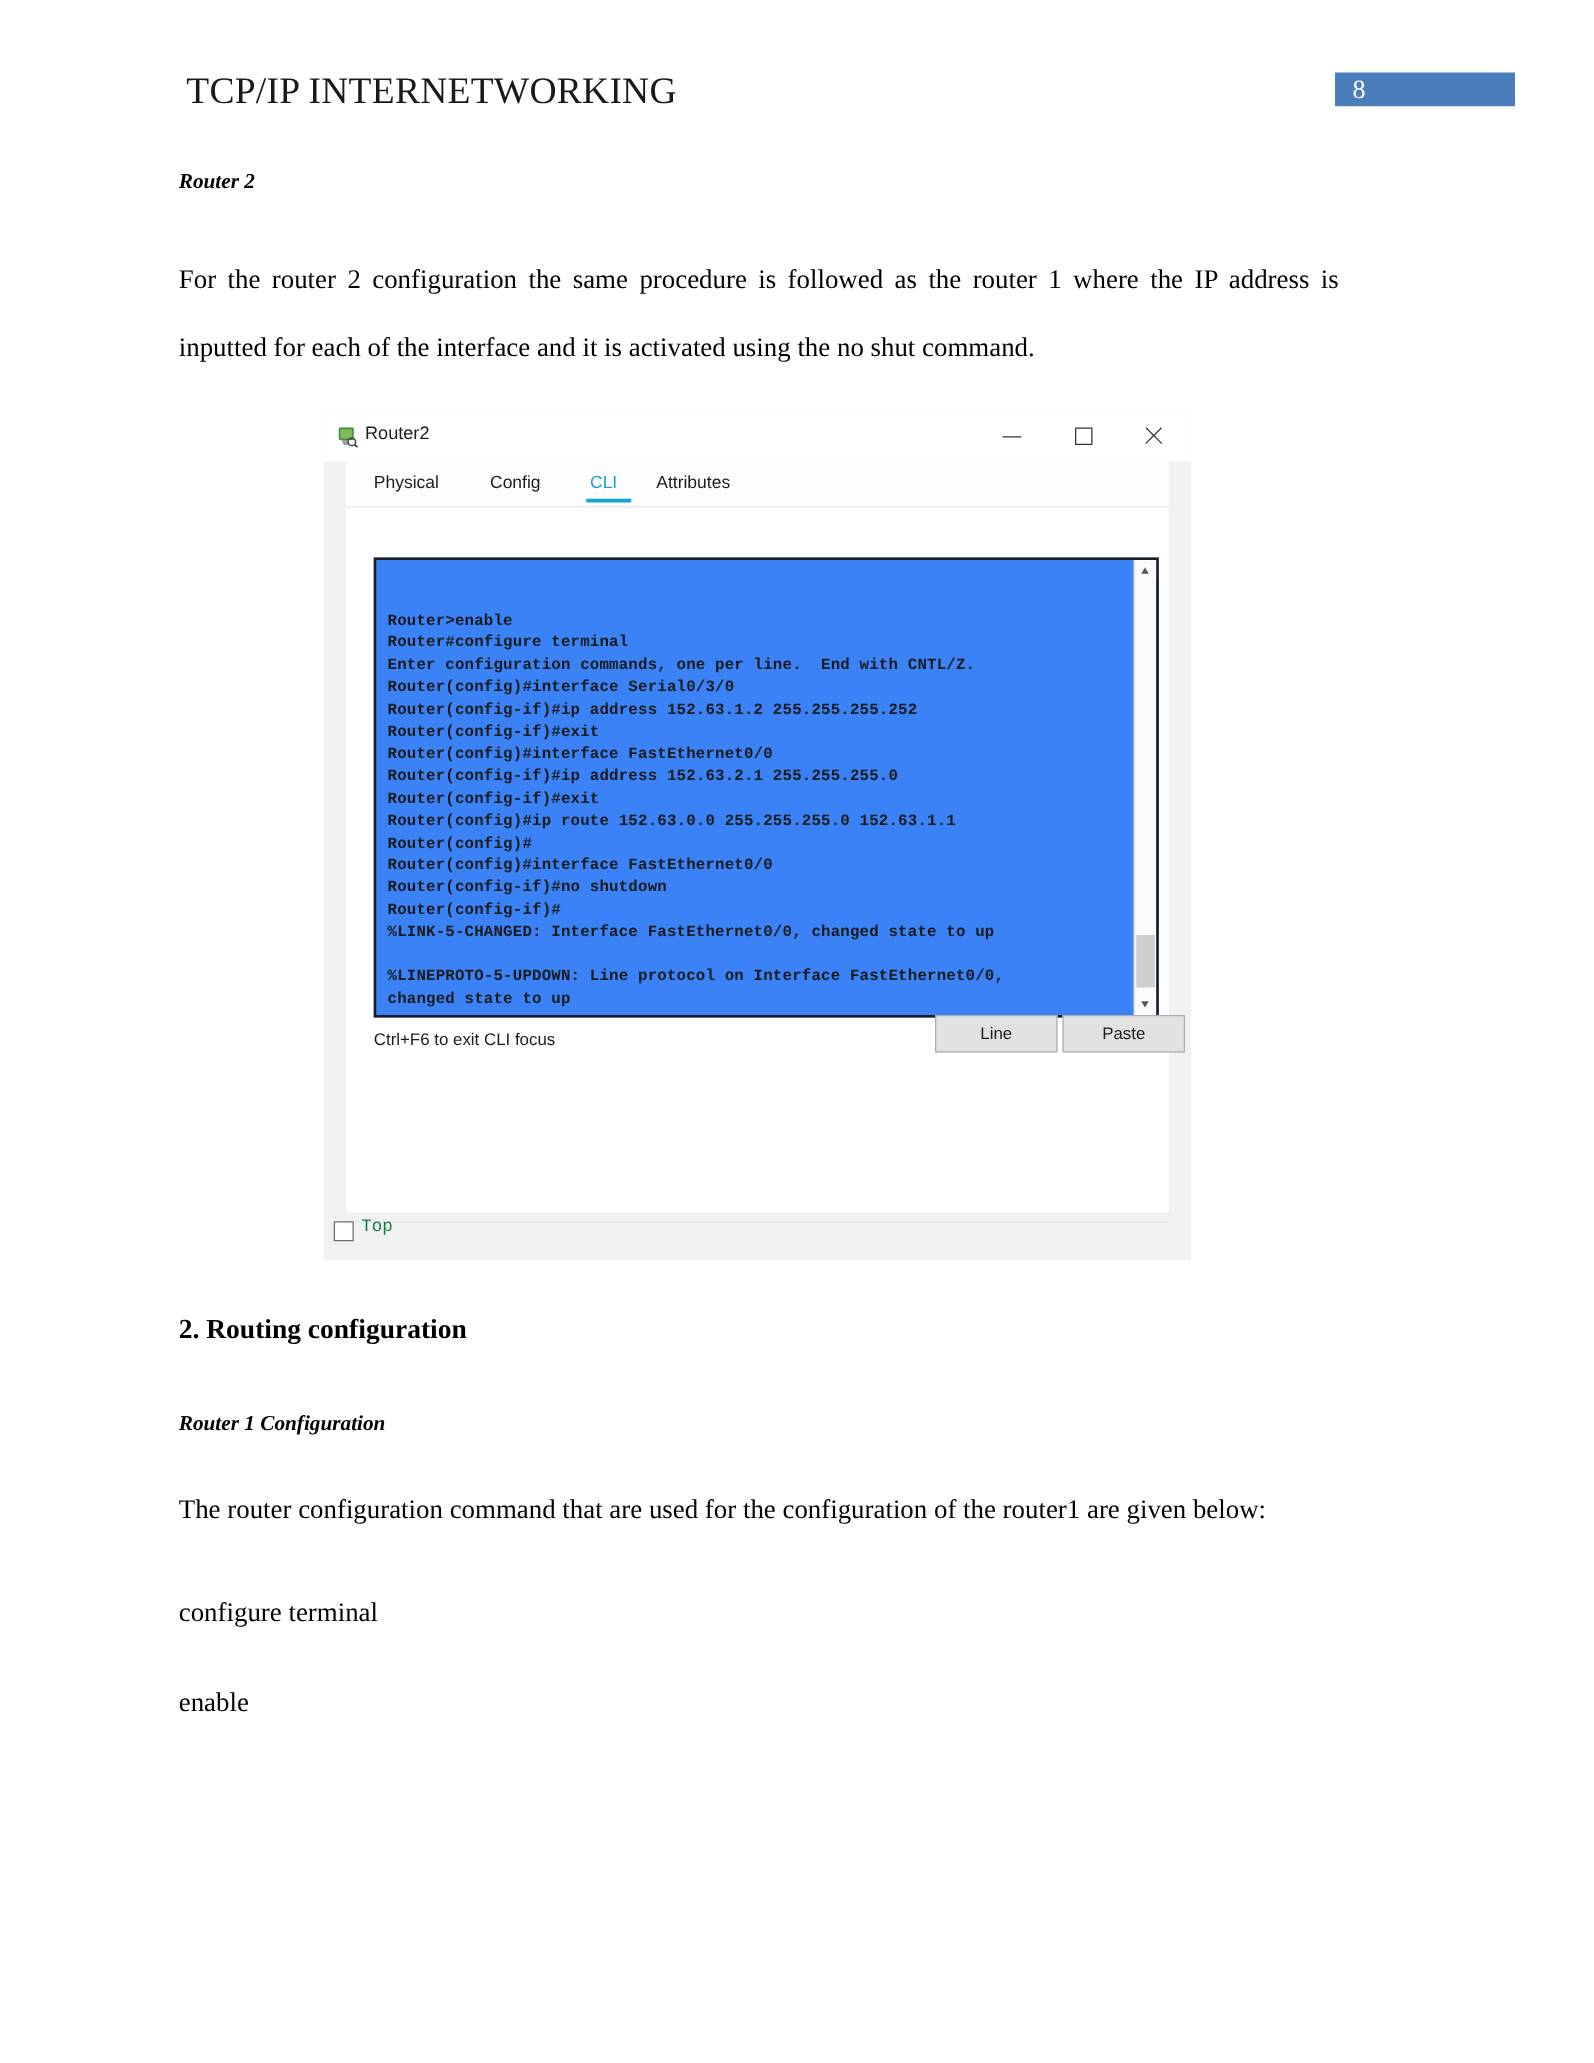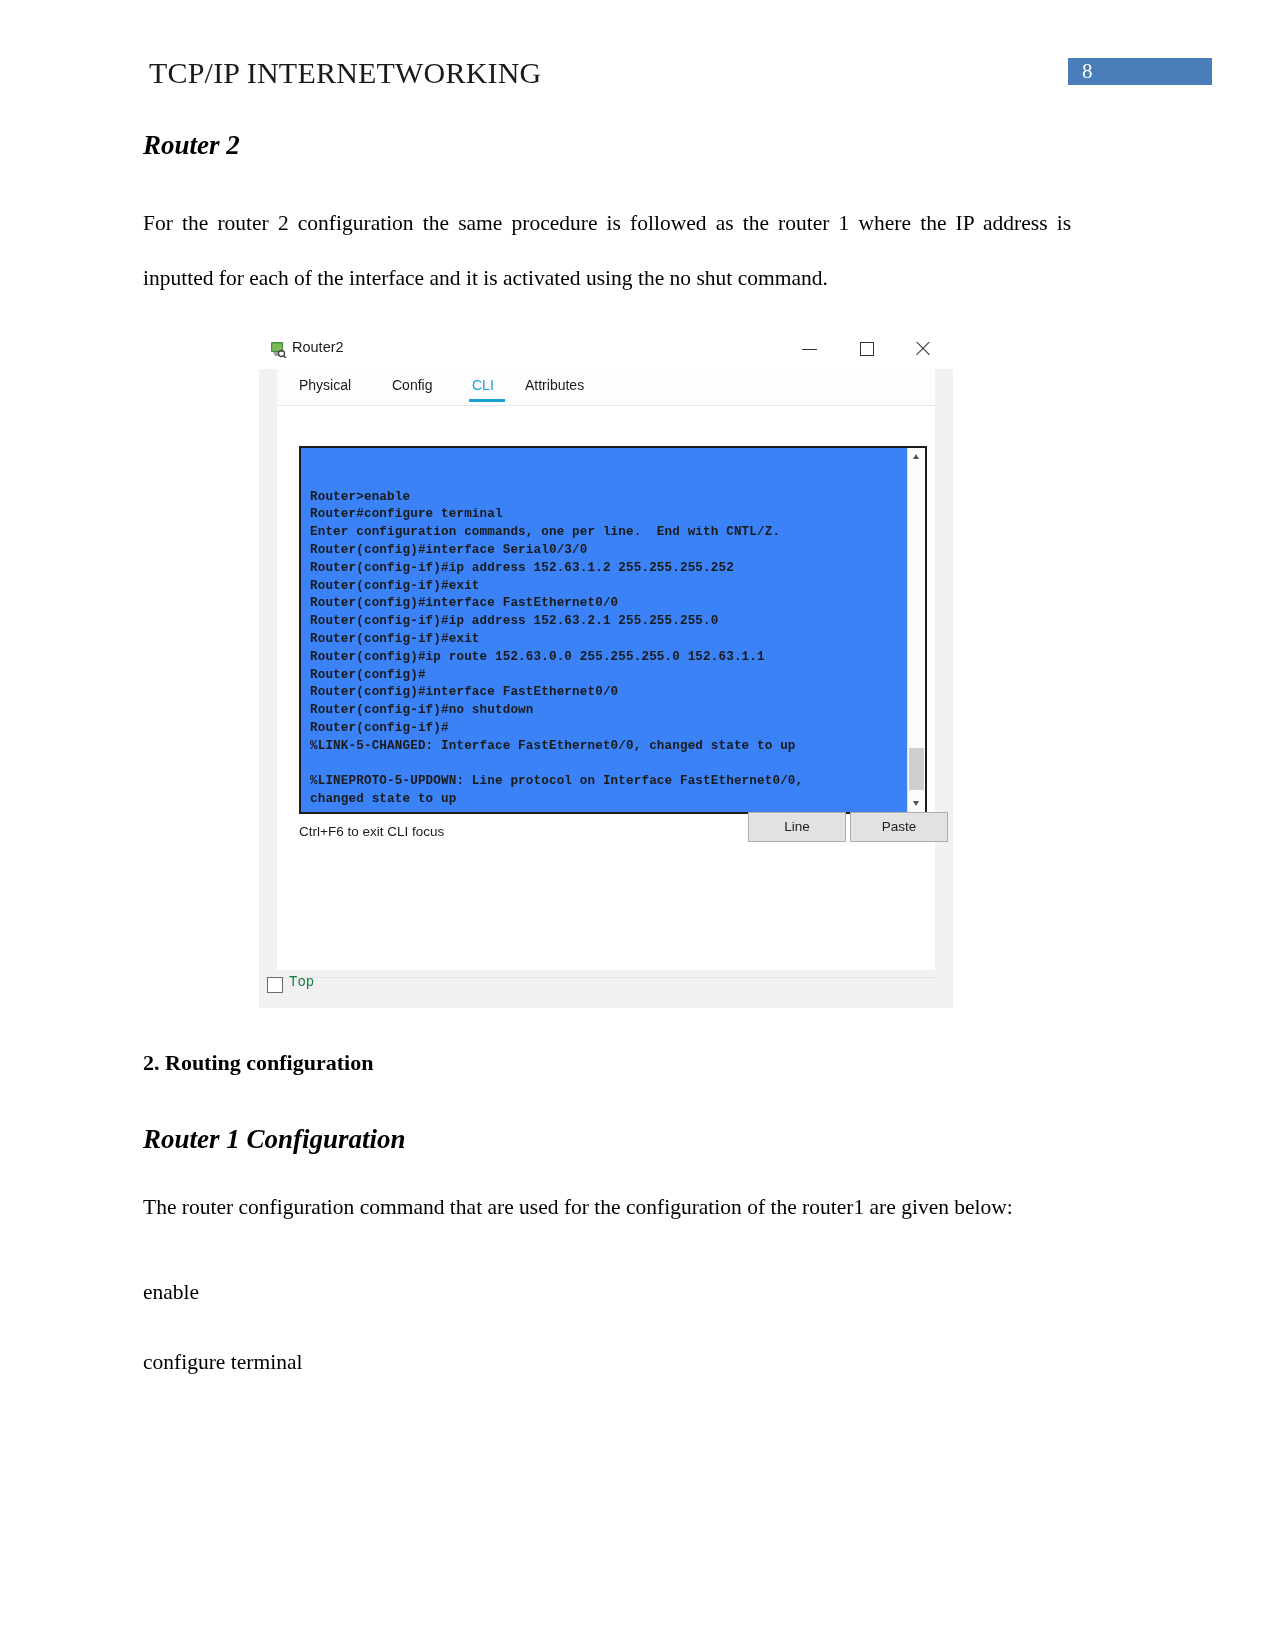--- a/index.html
+++ b/index.html
@@ -53,21 +53,21 @@
   
   .content {
     position: absolute;
     left: 143px;
     top: 132px;
     width: 928px;
   }
   .heading-bi {
     font-weight: bold;
     font-style: italic;
-    font-size: 27px;
+    font-size: 17px;
     margin: 0 0 38px 0;
     line-height: 26px;
   }
   .heading-b {
     font-weight: bold;
     font-size: 22px;
     margin: 0;
     line-height: 26px;
   }
   .para {
@@ -365,15 +365,15 @@
   <div class="chk-row">
     <div class="chk-box"></div>
     <div class="chk-label">Top</div>
   </div>
 </div>
 
 <div class="content" style="top:1050px;">
   <p class="heading-b">2. Routing configuration</p>
   <p class="heading-bi" style="margin-top:50px; margin-bottom:0;">Router 1 Configuration</p>
   <p class="para" style="margin-top:28px;">The router configuration command that are used for the configuration of the router1 are given below:</p>
+  <p class="para-plain" style="margin-top:40px;">configure terminal</p>
   <p class="para-plain" style="margin-top:42px;">enable</p>
-  <p class="para-plain" style="margin-top:40px;">configure terminal</p>
 </div>
 
 </body></html>

